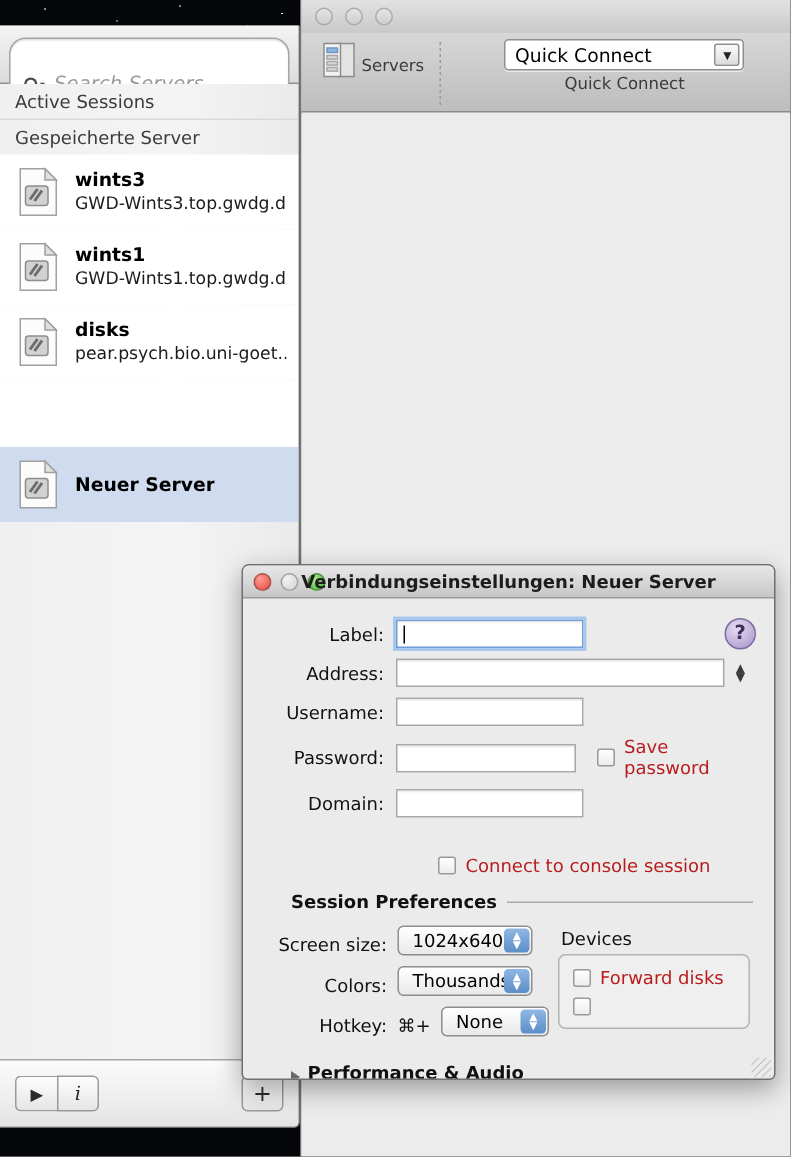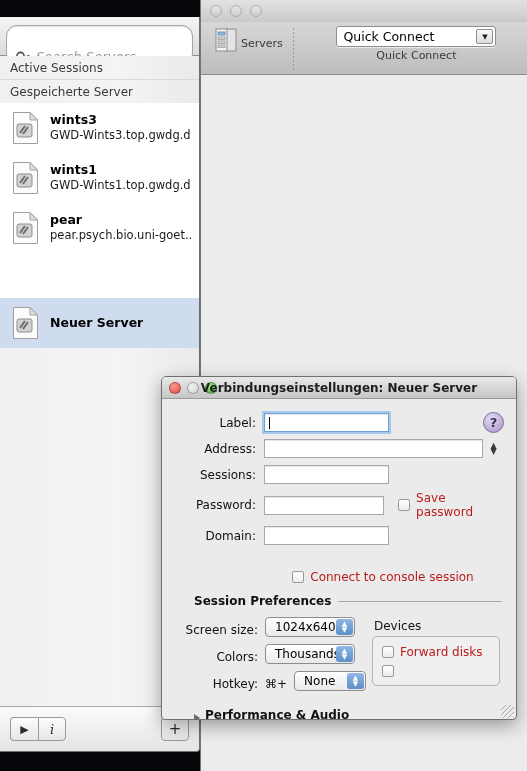--- a/index.html
+++ b/index.html
@@ -619,21 +619,21 @@
       <div class="srv-row">
         <span class="srv-icon">
           <svg width="28" height="34" viewBox="0 0 28 34">
             <path d="M1.5 1.5 H18 L25.5 9 V32.5 H1.5 Z" fill="#fcfcfc" stroke="#a0a0a0"></path>
             <path d="M18 1.5 L25.5 9 H18 Z" fill="#e0e0e0" stroke="#a0a0a0"></path>
             <rect x="5" y="13" width="15" height="13" rx="2" fill="#d2d2d2" stroke="#8d8d8d"></rect>
             <path d="M8 22 L13 15 M11 23 L16 16" stroke="#6d6d6d" stroke-width="2"></path>
           </svg>
         </span>
         <span class="srv-text">
-          <div class="srv-name">pear</div>
+          <div class="srv-name">disks</div>
           <div class="srv-host">pear.psych.bio.uni-goet...</div>
         </span>
       </div>
 
       <div class="list-filler" style="height:45px"></div>
 
       <div class="srv-row selected">
         <span class="srv-icon">
           <svg width="28" height="34" viewBox="0 0 28 34">
             <path d="M1.5 1.5 H18 L25.5 9 V32.5 H1.5 Z" fill="#fcfcfc" stroke="#a0a0a0"></path>
@@ -678,21 +678,21 @@
       <div class="frow">
         <span class="flabel">Address:</span>
         <span class="ftext wide"></span>
         <span class="stepper">
           <span>▲</span>
             <span>▼</span>
         </span>
       </div>
 
       <div class="frow">
-        <span class="flabel">Sessions:</span>
+        <span class="flabel">Username:</span>
         <span class="ftext w125"></span>
       </div>
 
       <div class="frow">
         <span class="flabel">Password:</span>
         <span class="ftext w125"></span>
         <span class="cb-row inline-cb">
           <span class="cb"></span>
           <span>Save password</span>
         </span>

